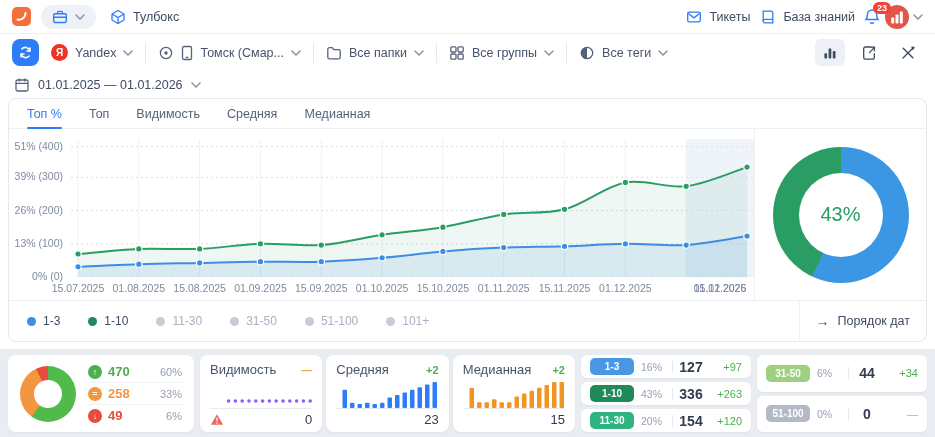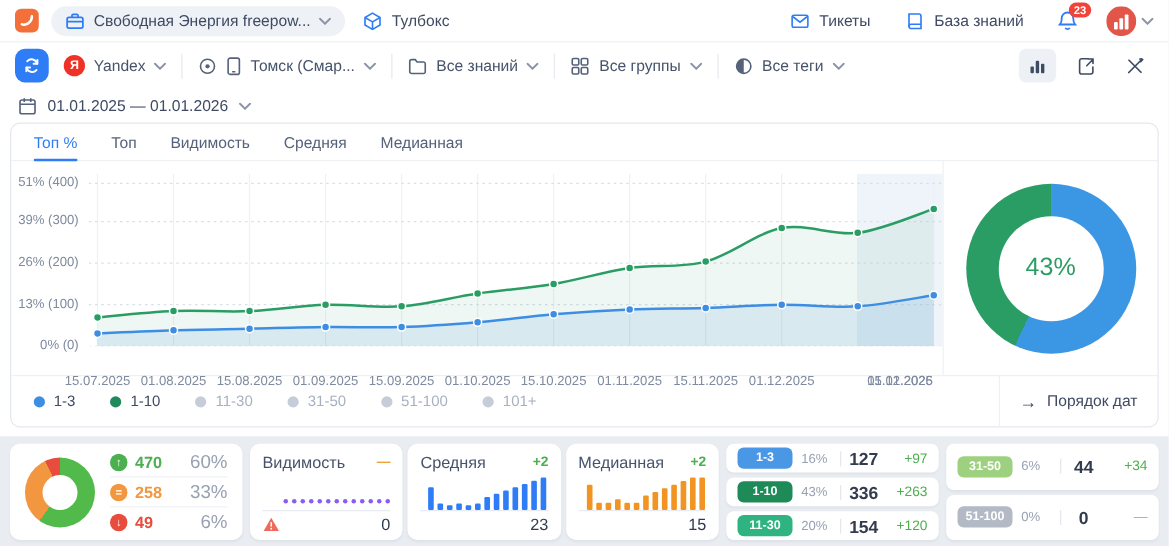--- a/index.html
+++ b/index.html
@@ -8,21 +8,21 @@
 button{font:inherit;color:inherit;background:none;border:none;cursor:pointer;display:inline-flex;align-items:center;gap:6px}
 svg{display:block}
 .ic16{width:16px;height:16px}
 .chv{width:10px;height:6px;color:#8a94a6}
 
 
 header{height:34px;background:#fff;display:flex;align-items:center;padding:0 12px;gap:10px;border-bottom:1px solid #edf0f4}
 .logo{width:19px;height:19px;border-radius:5px;background:#f4703a;display:flex;align-items:center;justify-content:center;flex:none}
 .proj-pill{background:#eef1f5;border-radius:15px;padding:4px 11px;gap:7px;font-size:12.5px;color:#3f4b63}
 .hbtn{gap:7px;font-size:12.5px;color:#3f4b63;padding:0 4px}
-.h-right{margin-left:auto;display:flex;align-items:center;gap:20px}
+.h-right{margin-left:auto;display:flex;align-items:center;gap:2px}
 .blue{color:#2e7cf6}
 .gray-ic{color:#55627a}
 .balance-pill{background:#eef1f5;border-radius:14px;padding:3px 6px 3px 10px;display:flex;align-items:center;gap:7px;font-size:12.5px}
 .bell{position:relative;padding:0 2px}
 .bell-badge{position:absolute;top:-6px;right:-8px;background:#f04438;color:#fff;font-size:9px;font-weight:bold;padding:1px 4px;border-radius:8px;line-height:1.2}
 .user-menu{gap:4px}
 
 
 .top-white{background:#fff;padding-bottom:7px}
 .toolbar{height:37px;display:flex;align-items:center;padding:0 12px;gap:9px}
@@ -39,21 +39,21 @@
 
 .chart-card{background:#fff;border:1px solid #e4e8ef;border-radius:8px;margin:0 8px;height:244px;display:flex;flex-direction:column}
 .tabs{display:flex;gap:27px;padding:0 18px;border-bottom:1px solid #eef1f4;height:30px;flex:none}
 .tab{display:flex;align-items:center;font-size:12.5px;color:#55627a;position:relative}
 .tab.active{color:#2e7cf6}
 .tab.active::after{content:"";position:absolute;left:0;right:0;bottom:-1px;height:2px;background:#2e7cf6;border-radius:2px}
 .chart-body{display:flex;flex:1;min-height:0}
 .ylabels{position:relative;width:62px;flex:none;margin-top:10px;height:138px}
 .ylab{position:absolute;right:8px;font-size:10.5px;color:#7e8aa0;white-space:nowrap}
 .plot{width:683px;flex:none;padding-top:10px}
-.xlabels{position:relative;height:16px;margin-top:22px}
+.xlabels{position:relative;height:16px;margin-top:5px}
 .xlab{position:absolute;width:64px;text-align:center;font-size:10.5px;color:#7e8aa0;white-space:nowrap}
 .donut-panel{flex:1;border-left:1px solid #eef1f4;display:flex;align-items:center;justify-content:center}
 .donut-big{width:136px;height:136px;border-radius:50%;position:relative;display:flex;align-items:center;justify-content:center}
 .donut-big::before{content:"";position:absolute;inset:26px;background:#fff;border-radius:50%}
 .donut-center{position:relative;font-size:20px;color:#2a9d64;font-weight:500}
 .chart-footer{height:41px;border-top:1px solid #eef1f4;display:flex;align-items:center;padding-left:18px;flex:none}
 .legend{display:flex;gap:28px;align-items:center;flex:1}
 .lg-item{display:flex;align-items:center;gap:7px;font-size:12px;cursor:pointer}
 .lg-dot{width:9px;height:9px;border-radius:50%}
 .foot-buttons{display:flex;height:100%}
@@ -64,21 +64,21 @@
 .bottom{display:flex;gap:6px;padding:6px 8px;height:89px;align-items:stretch}
 .card{background:#fff;border-radius:8px;box-shadow:0 1px 2px rgba(20,30,50,.05)}
 .donut-card{width:186px;display:flex;align-items:center;gap:12px;padding:8px 12px;flex:none}
 .donut-small{width:56px;height:56px;border-radius:50%;position:relative;flex:none}
 .donut-small::after{content:"";position:absolute;inset:14px;background:#fff;border-radius:50%}
 .dyn-rows{flex:1}
 .dyn-row{display:flex;align-items:center;gap:6px;padding:3px 0}
 .dyn-row + .dyn-row{border-top:1px solid #f0f2f6}
 .dyn-ico{width:14px;height:14px;border-radius:50%;color:#fff;font-size:9px;font-weight:bold;display:flex;align-items:center;justify-content:center;flex:none}
 .dyn-val{font-weight:bold;font-size:13px}
-.dyn-pct{margin-left:auto;color:#98a1b2;font-size:15px}
+.dyn-pct{margin-left:auto;color:#98a1b2;font-size:11px}
 .metric-cards{display:flex;gap:4px;flex:1;min-width:0}
 .mcard{flex:1;padding:7px 10px 5px;display:flex;flex-direction:column;min-width:0}
 .mhead{display:flex;justify-content:space-between;align-items:center;font-size:13px;color:#46536b}
 .mchange{font-size:11px;font-weight:bold}
 .mspark{flex:1;display:flex;align-items:flex-end;justify-content:flex-end;border-bottom:1px solid #e8ecf2}
 .mfoot{display:flex;justify-content:flex-end;align-items:center;gap:6px;padding-top:3px;font-size:13px;color:#2f3a4f;min-height:17px}
 .mfoot .warn{margin-right:auto}
 .pill-col{width:170px;display:flex;flex-direction:column;gap:4px;flex:none}
 .pill{flex:1;background:#fff;border-radius:6px;display:flex;align-items:center;padding:0 9px;box-shadow:0 1px 2px rgba(20,30,50,.05)}
 .badge{min-width:44px;text-align:center;color:#fff;font-size:10px;font-weight:bold;border-radius:5px;padding:3px 3px;flex:none}
@@ -96,21 +96,20 @@
         <path d="M2.5 9.5c3.5 1 8-1.5 8-6.5" stroke="#fff" stroke-width="2" fill="none" stroke-linecap="round"></path>
       </svg>
   </span>
   <button class="proj-pill">
     <span class="blue">
       <svg class="ic16" viewBox="0 0 16 16" fill="none" stroke="currentColor" stroke-width="1.4">
           <rect x="1.7" y="4.8" width="12.6" height="8.7" rx="1.5"></rect>
           <path d="M5.6 4.8V3.4a1 1 0 0 1 1-1h2.8a1 1 0 0 1 1 1v1.4M1.7 8.3h12.6"></path>
         </svg>
     </span>
-    <span>Свободная Энергия freepow...</span>
     <svg class="chv" viewBox="0 0 10 6">
         <path d="m1 1 4 4 4-4" stroke="currentColor" stroke-width="1.5" fill="none" stroke-linecap="round"></path>
       </svg>
   </button>
   <button class="hbtn">
     <span class="blue">
       <svg class="ic16" viewBox="0 0 16 16" fill="none" stroke="currentColor" stroke-width="1.3">
           <path d="M8 1.5 14 5v6l-6 3.5L2 11V5z"></path>
           <path d="M2 5l6 3.5L14 5M8 8.5v6"></path>
         </svg>
@@ -198,21 +197,21 @@
           <path d="m1 1 4 4 4-4" stroke="currentColor" stroke-width="1.5" fill="none" stroke-linecap="round"></path>
         </svg>
     </button>
     <div class="tb-sep"></div>
     <button class="tb-item">
       <span class="gray-ic">
         <svg class="ic16" viewBox="0 0 16 16" fill="none" stroke="currentColor" stroke-width="1.3">
             <path d="M1.8 4.2a1.5 1.5 0 0 1 1.5-1.5h2.9l1.5 1.9h5A1.5 1.5 0 0 1 14.2 6.1v6.2a1.5 1.5 0 0 1-1.5 1.5H3.3a1.5 1.5 0 0 1-1.5-1.5z"></path>
           </svg>
       </span>
-      <span>Все знаний</span>
+      <span>Все папки</span>
       <svg class="chv" viewBox="0 0 10 6">
           <path d="m1 1 4 4 4-4" stroke="currentColor" stroke-width="1.5" fill="none" stroke-linecap="round"></path>
         </svg>
     </button>
     <div class="tb-sep"></div>
     <button class="tb-item">
       <span class="gray-ic">
         <svg class="ic16" viewBox="0 0 16 16" fill="none" stroke="currentColor" stroke-width="1.3">
             <rect x="1.8" y="1.8" width="5.2" height="5.2" rx="1"></rect>
             <rect x="9" y="1.8" width="5.2" height="5.2" rx="1"></rect>

